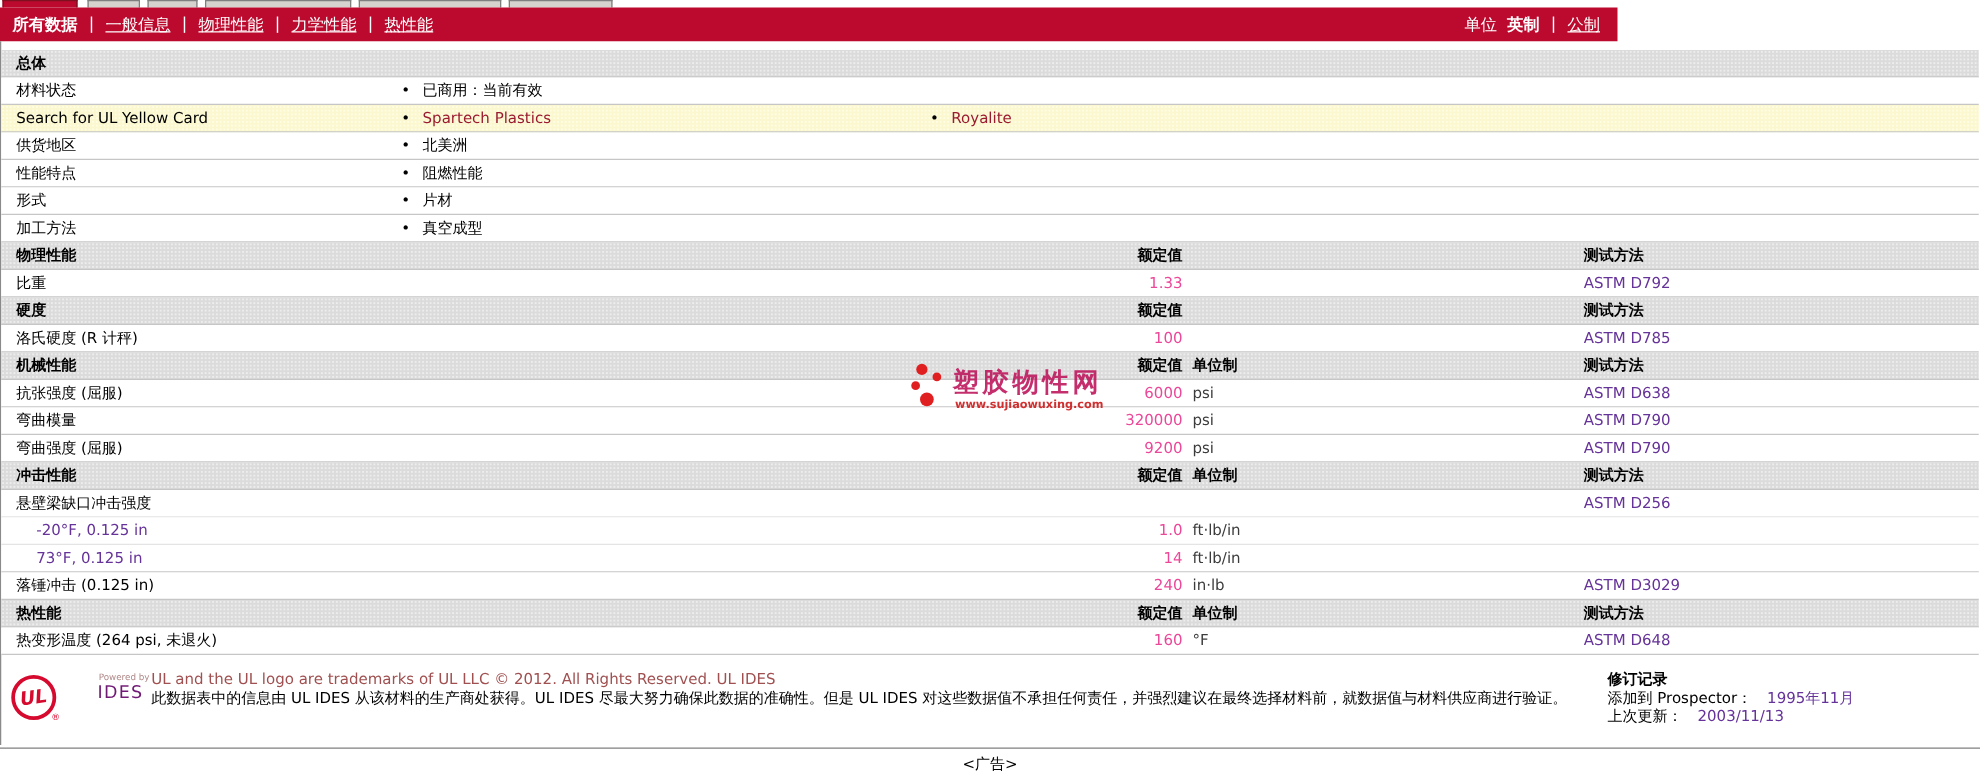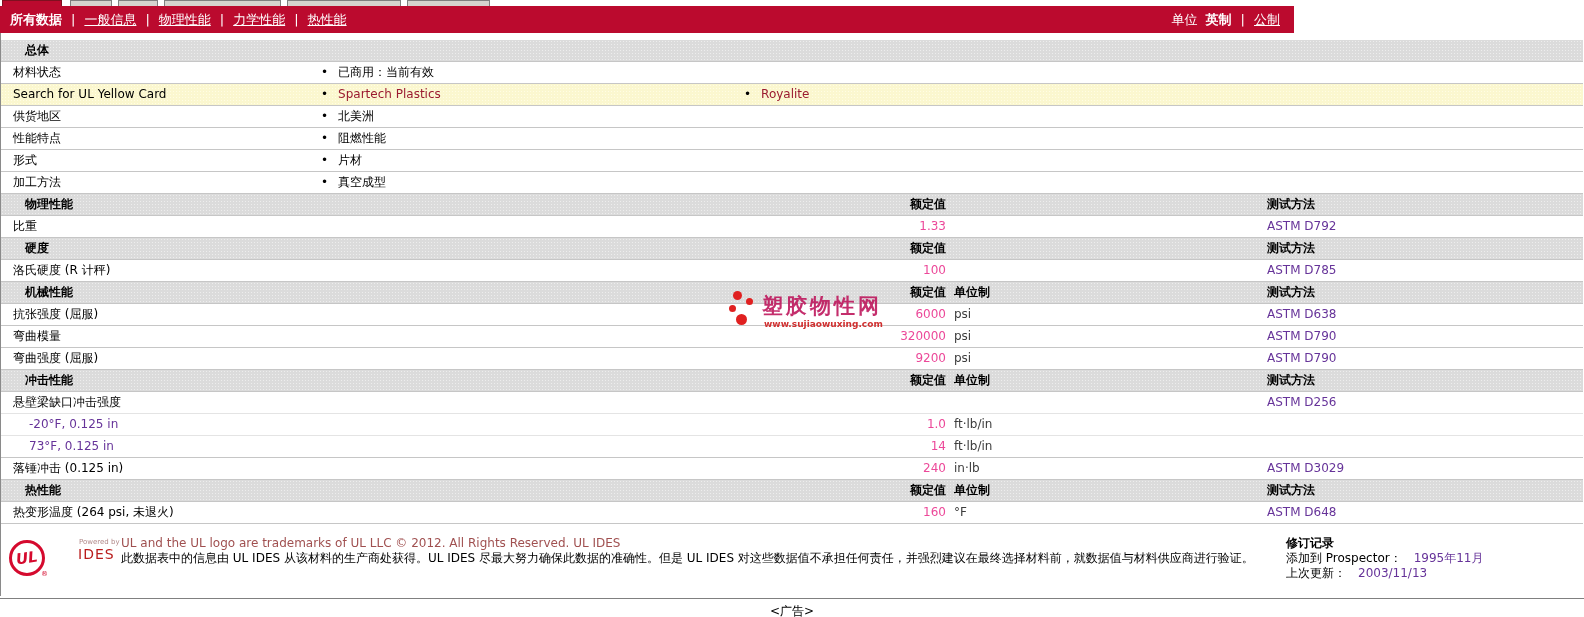--- a/index.html
+++ b/index.html
@@ -32,21 +32,21 @@
   .row { position:relative; height:22px; line-height:21px; font-size:12px; color:#000;
          border-bottom:1px solid #C6C6C6; background:#fff; }
   .row.section { background-color:#DBDBDB;
        background-image:radial-gradient(#EDEDED 0.8px, rgba(0,0,0,0) 0.9px);
        background-size:3px 3px; font-weight:bold; }
   .row.highlight { background-color:#FBF7CF;
        background-image:radial-gradient(#FFFDE4 0.8px, rgba(0,0,0,0) 0.9px);
        background-size:3px 3px; }
   .row.lightline { border-bottom-color:#E4E4E4; }
   .c-label { position:absolute; left:12px; top:0; white-space:nowrap; }
-  .section .c-label { left:24px; }
+  .section .c-label { left:12px; }
   .sub .c-label { left:28px; color:#663399; }
   .c-b1 { position:absolute; left:320px; top:0; white-space:nowrap; }
   .c-b2 { position:absolute; left:743px; top:0; white-space:nowrap; }
   .bullet { display:inline-block; margin-right:10px; font-size:12px; color:#000; }
   .maroon { color:#9B1B30; }
   .c-val { position:absolute; left:770px; top:0; width:175px; text-align:right; color:#ec4899; white-space:nowrap; }
   .section .c-val { color:#000; }
   .c-unit { position:absolute; left:953px; top:0; color:#3c3c3c; white-space:nowrap; }
   .section .c-unit { color:#000; }
   .c-method { position:absolute; left:1266px; top:0; color:#663399; white-space:nowrap; }
@@ -59,21 +59,21 @@
               color:#be185d; opacity:.9; font-weight:bold; white-space:nowrap; }
   .wm-url { position:absolute; left:64px; top:33px; font-size:9px; font-weight:bold; color:#D03030; white-space:nowrap; }
 
   
   .footer { position:absolute; top:536px; left:1px; width:1582px; font-size:12px; }
   .ul-logo { position:absolute; left:8px; top:4px; width:36px; height:36px; border:3px solid #D50A2E;
              border-radius:50%; color:#D50A2E; display:flex; align-items:center; justify-content:center; }
   .ul-logo span { font-weight:bold; font-style:italic; font-size:15px; transform:rotate(-8deg); }
   .ul-reg { position:absolute; left:40px; top:34px; font-size:7px; color:#D50A2E; }
   .powered { position:absolute; left:78px; top:2px; font-size:7px; color:#B08888; }
-  .ides { position:absolute; left:77px; top:10px; font-size:14px; letter-spacing:1px; color:#b91c1c; }
+  .ides { position:absolute; left:77px; top:10px; font-size:14px; letter-spacing:1px; color:#701a75; }
   .foot-text { position:absolute; left:120px; top:0; width:1150px; }
   .foot-en { color:#A05050; line-height:15px; white-space:nowrap; }
   .foot-zh { color:#000; line-height:15px; }
   .revision { position:absolute; left:1285px; top:0; width:290px; line-height:15px; }
   .rev-title { font-weight:bold; }
   .rev-val { color:#663399; margin-left:12px; }
 
   .bottom-rule { position:absolute; top:598px; left:0; width:1584px; height:1px; background:#808080; }
   .ad-label { position:absolute; top:603px; left:0; width:1584px; text-align:center; font-size:12px; color:#000; }
 </style>

